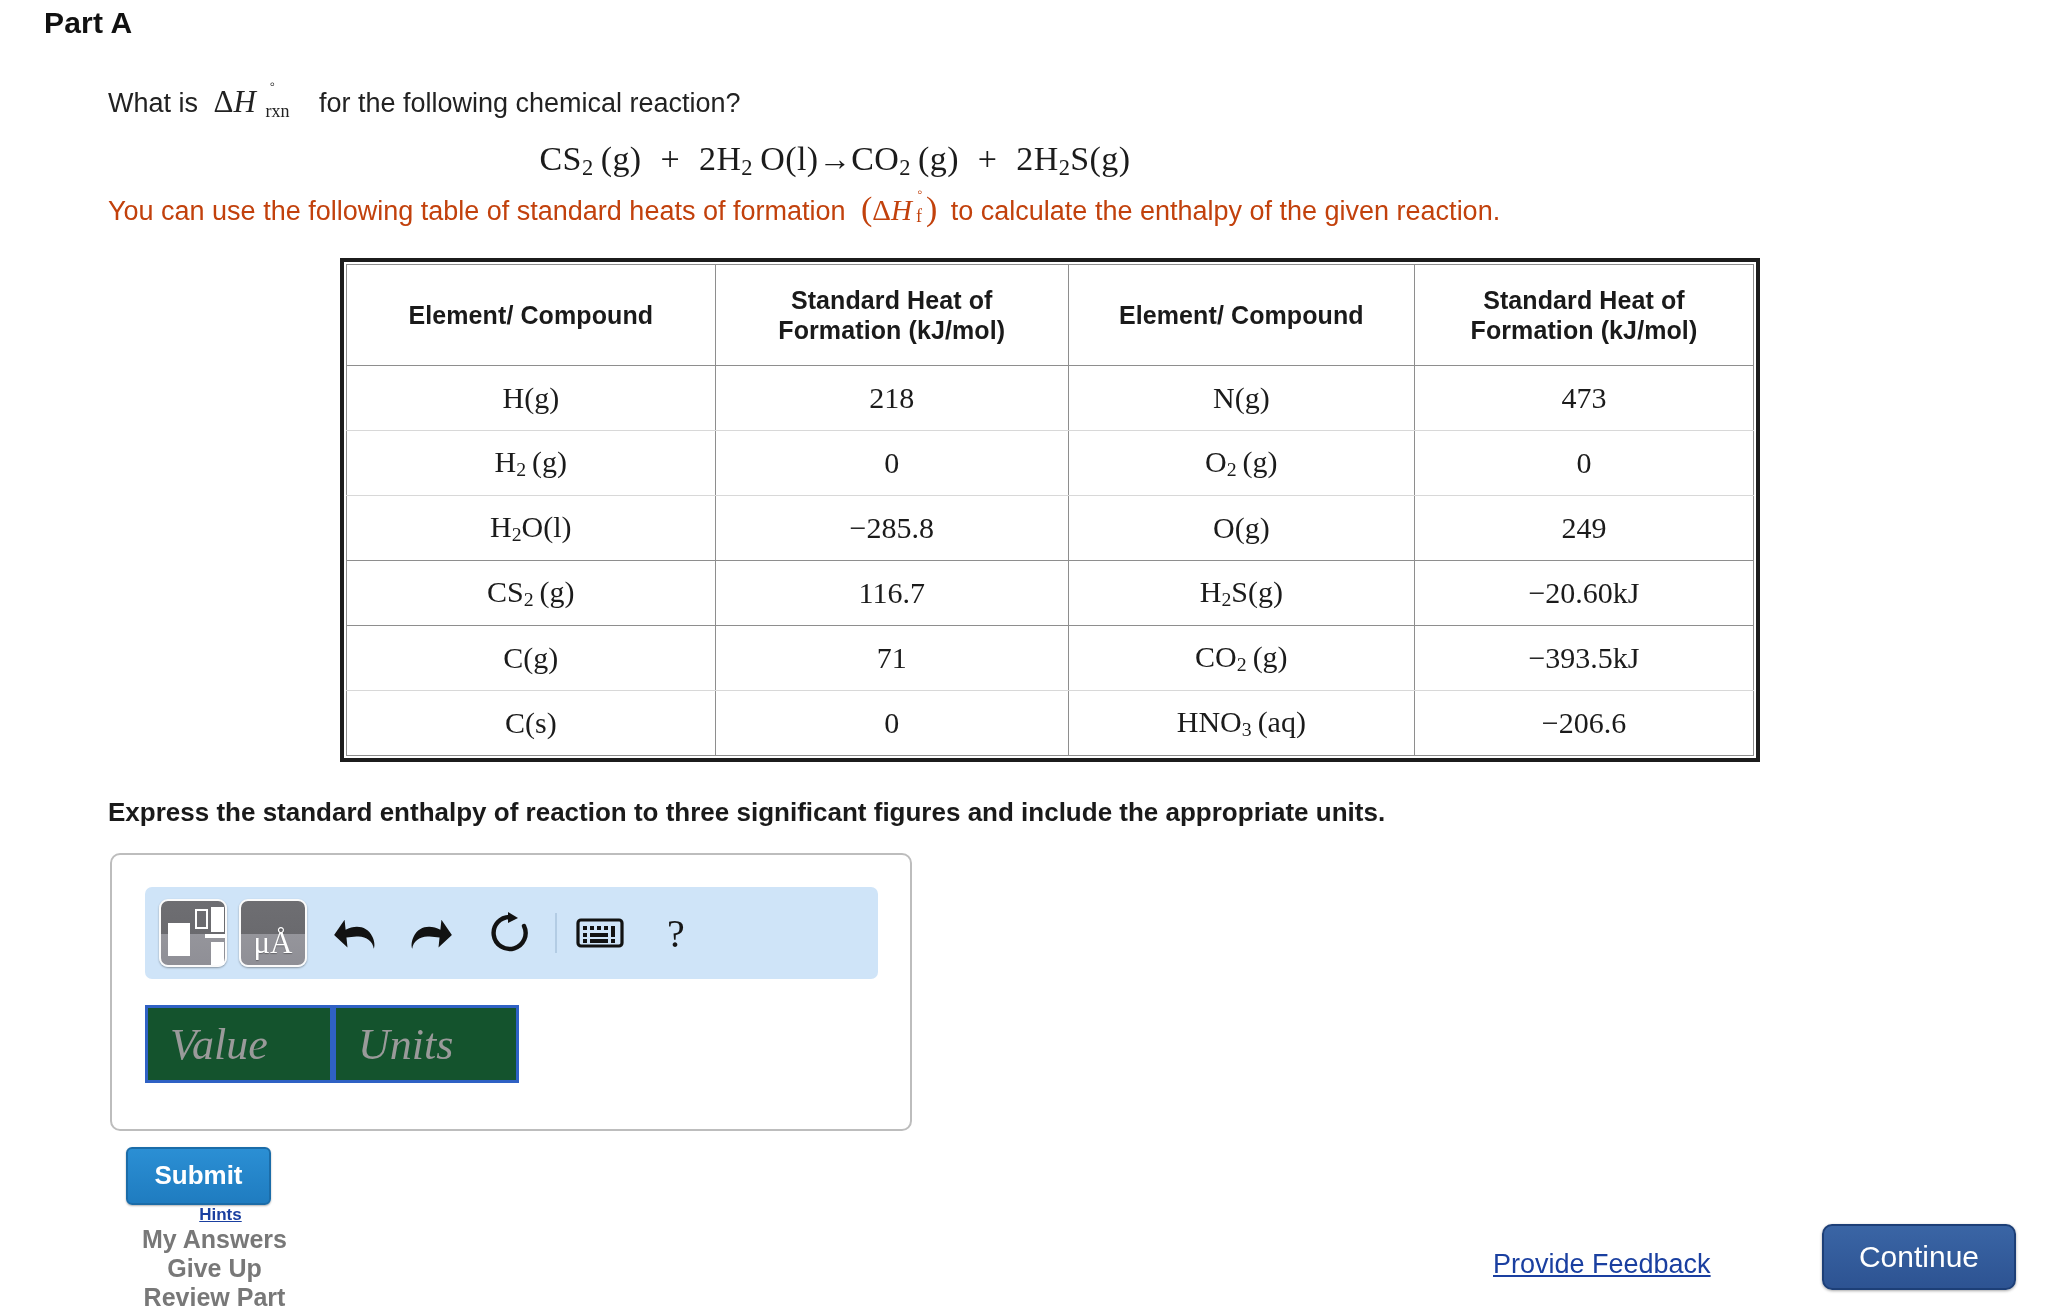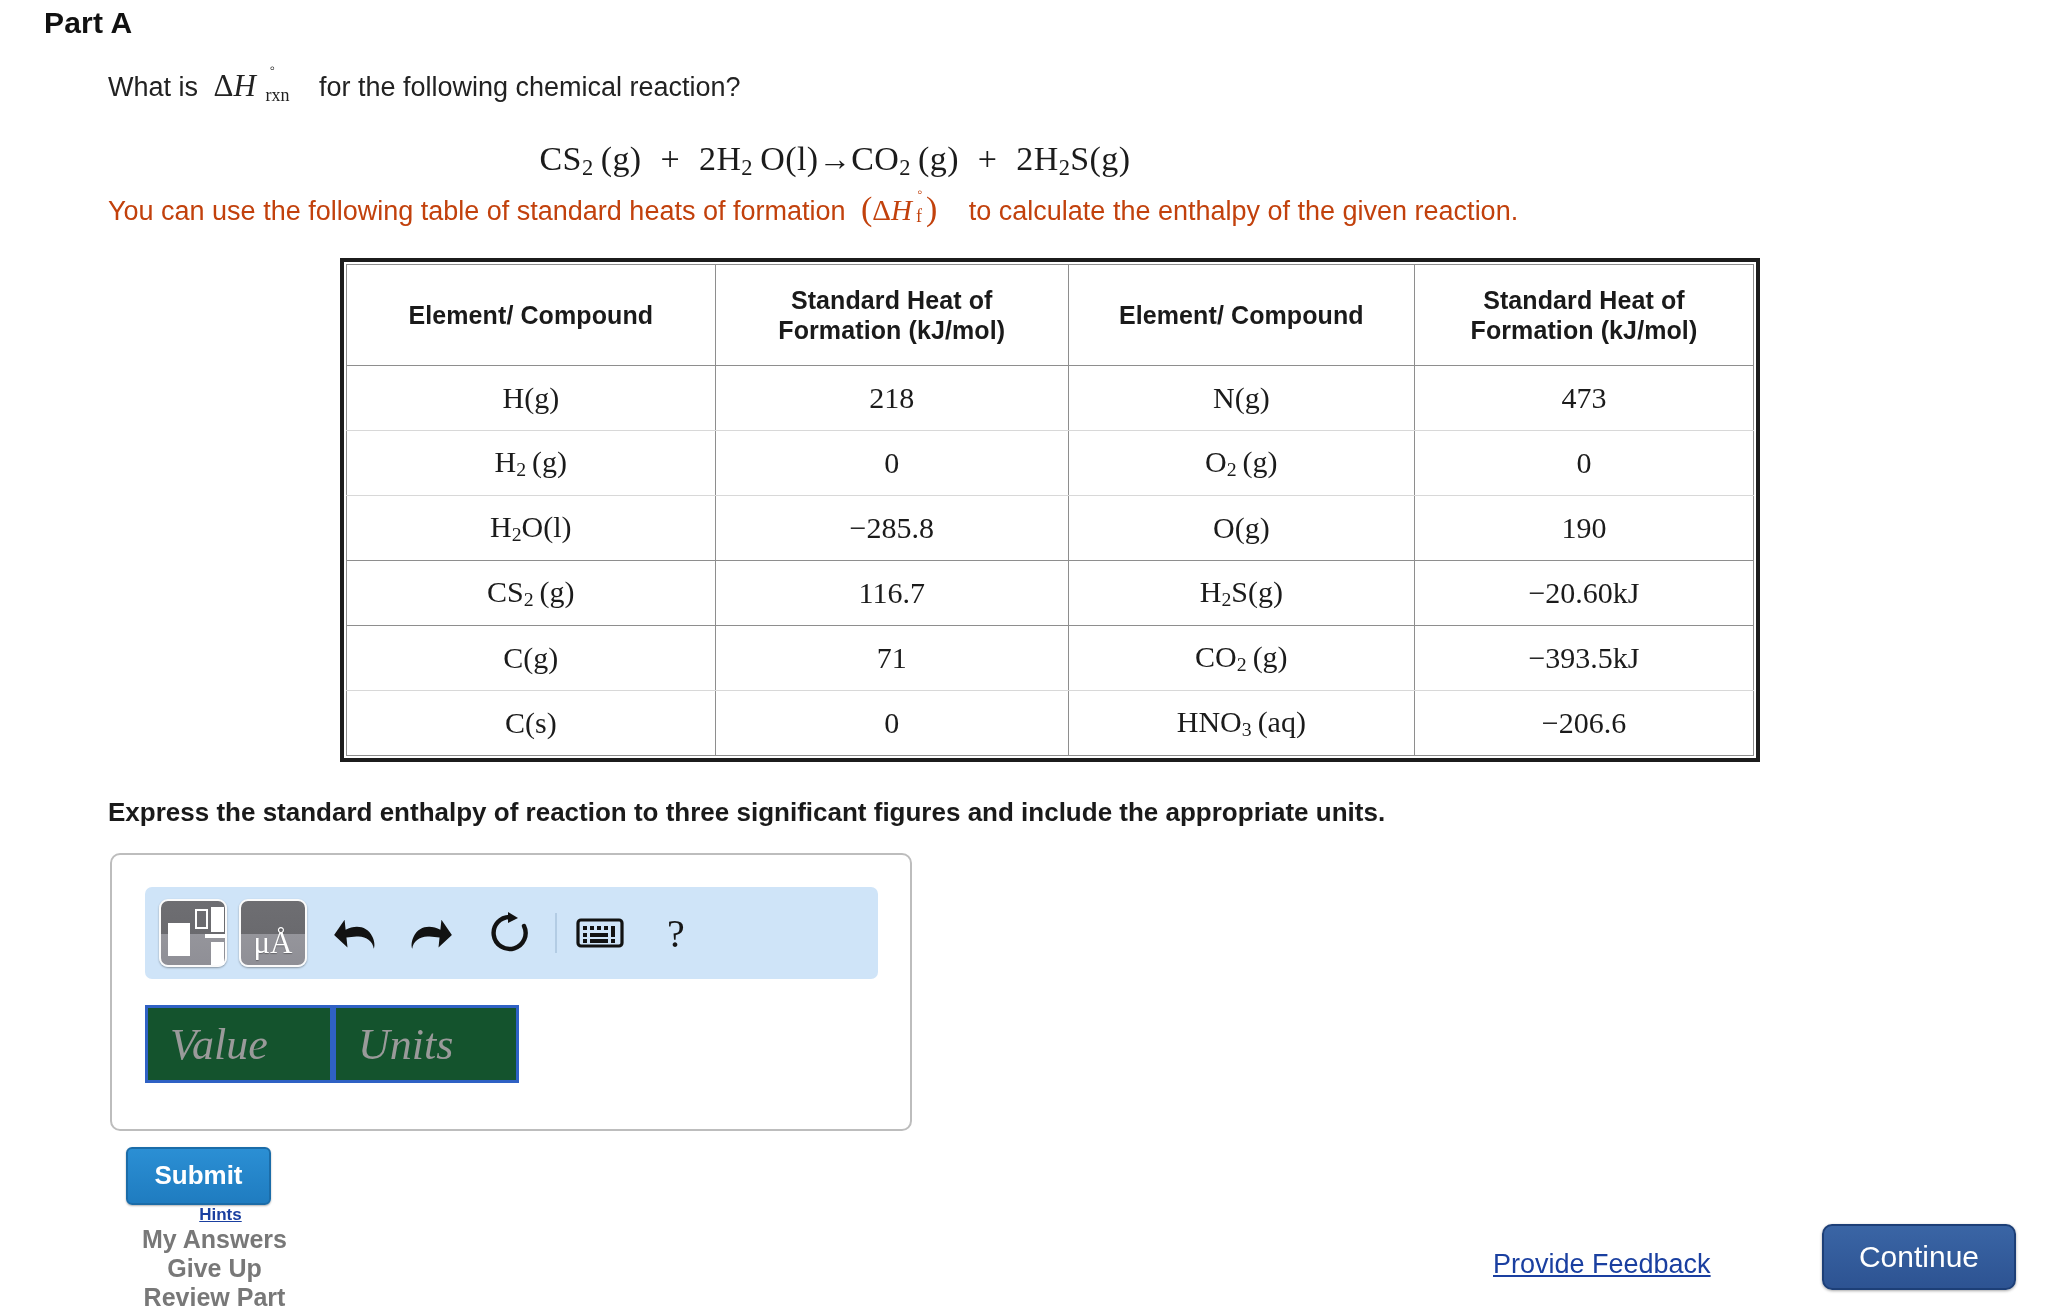--- a/index.html
+++ b/index.html
@@ -343,41 +343,41 @@
     cursor: pointer;
   }
 </style>
 </head>
 <body>
 
 <div id="part-heading">Part A</div>
 
 <div id="question-line">
   <span>What is</span>
-  <span class="mh-wrap deltaH" style="margin:0 6px 0 8px;text-align:right;">
+  <span class="mh-wrap deltaH" style="margin:16px 6px 0 8px;text-align:right;">
     <span class="dlt">Δ</span><span class="hh">H</span><span class="sup-deg" style="top:-8px; left:56px;">◦</span><span class="sub-rxn" style="top:17px; left:52px;">rxn</span>
   </span>
   <span style="display:inline-block;width:42px;"></span>
   <span>for the following chemical reaction?</span>
 </div>
 
 <div id="reaction-equation">
   <span><span>CS</span><sub>2</sub> <span>(g)</span></span>
   <span style="margin:0 10px;">+</span>
   <span><span>2H</span><sub>2</sub> <span>O</span><span>(l)</span></span><span class="arrow-gl">→</span><span><span>CO</span><sub>2</sub> <span>(g)</span></span>
   <span style="margin:0 10px;">+</span>
   <span><span>2H</span><sub>2</sub><span>S</span><span>(g)</span></span>
 </div>
 
 <div id="table-intro">
   <span>You can use the following table of standard heats of formation</span>
   <span class="dhf" style="margin-left:8px;">
     <span class="mathupright" style="font-size:34px;">(</span><span class="mathupright">Δ</span><span class="mathserif">H</span><span class="sup-deg" style="top:-6px; left:56px;">◦</span><span class="sub-rxn" style="top:16px; left:55px;">f</span><span class="mathupright" style="font-size:34px; margin-left:14px;">)</span>
   </span>
-  <span style="margin-left:24px;">to calculate the enthalpy of the given reaction.</span>
+  <span style="margin-left:6px;">to calculate the enthalpy of the given reaction.</span>
 </div>
 
 <div id="heat-table-frame">
   <table id="heat-table">
     <colgroup>
       <col class="col-a">
         <col class="col-b">
         <col class="col-c">
         <col class="col-d">
     </colgroup>
@@ -409,21 +409,21 @@
       <tr>
         <td>H<sub>2</sub> (g)</td>
         <td>0</td>
         <td>O<sub>2</sub> (g)</td>
         <td>0</td>
       </tr>
       <tr>
         <td>H<sub>2</sub>O(l)</td>
         <td>−285.8</td>
         <td>O(g)</td>
-        <td>190</td>
+        <td>249</td>
       </tr>
       <tr>
         <td>CS<sub>2</sub> (g)</td>
         <td>116.7</td>
         <td>H<sub>2</sub>S(g)</td>
         <td>−20.60kJ</td>
       </tr>
       <tr>
         <td>C(g)</td>
         <td>71</td>

